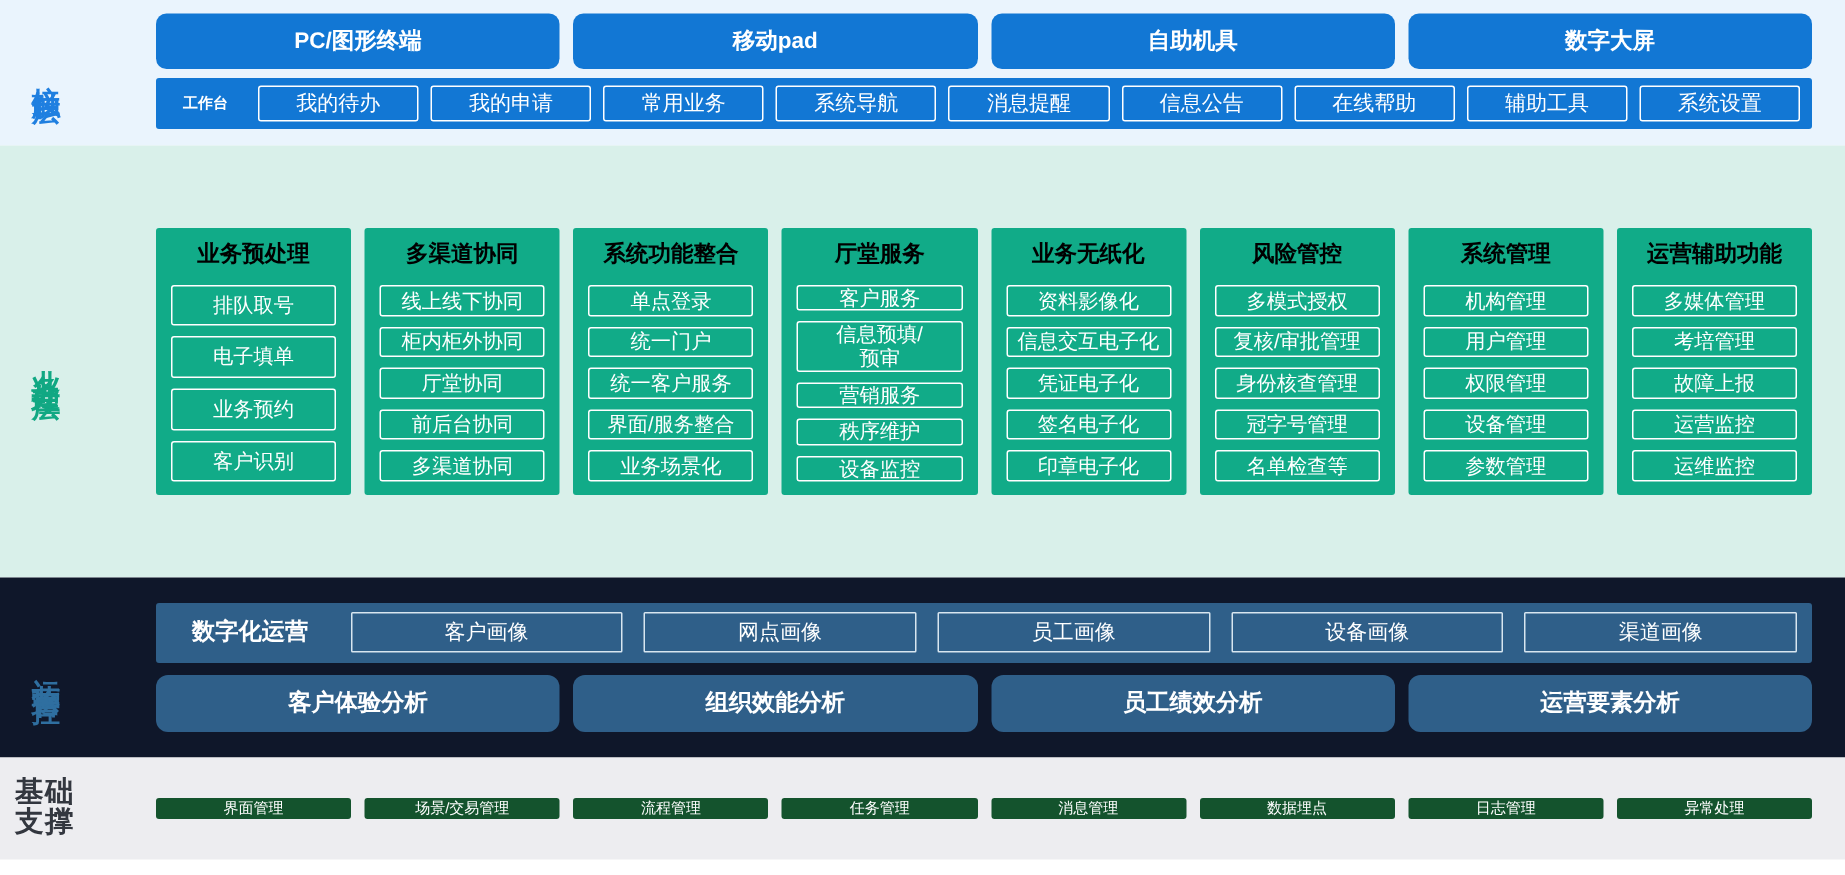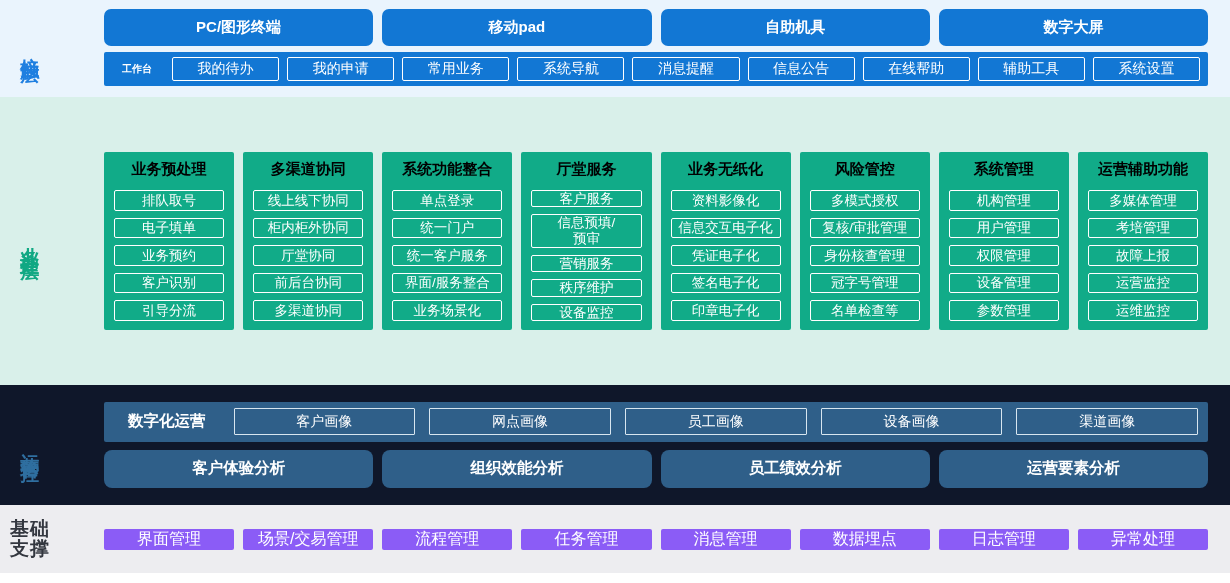--- a/index.html
+++ b/index.html
@@ -98,23 +98,23 @@
     flex: 1; background: #2f5f89; border-radius: 8px;
     display: flex; align-items: center; justify-content: center;
     color: #ffffff; font-weight: bold; font-size: 15.5px;
   }
 
   
   #base-section { height: 68px; background: #ededf0; padding: 8px 0 8px 0; }
   #base-section .side-label { color: #33373f; font-size: 19px; line-height: 1.05; text-align:center; }
   .base-body { flex: 1; padding-right: 22px; display: flex; gap: 9px; }
   .base-chip {
-    flex: 1; background: #8b5cf6; border-radius: 2px;
-    display: flex; align-items: center; justify-content: center;
-    color: #ffffff; font-size: 16px; white-space: nowrap;
+    flex: 1; background: #14532d; border-radius: 2px;
+    display: flex; align-items: center; justify-content: center;
+    color: #ffffff; font-size: 10px; white-space: nowrap;
   }
 </style>
 </head>
 <body>
 
 <div id="page">
 
   <div class="section" id="contact-section">
     <div class="side-label">
       <span class="vtext">接触层</span>
@@ -146,21 +146,20 @@
       <span class="vtext">业务处理层</span>
     </div>
     <div class="business-body">
 
       <div class="biz-col">
         <div class="biz-col-title">业务预处理</div>
         <div class="biz-item">排队取号</div>
         <div class="biz-item">电子填单</div>
         <div class="biz-item">业务预约</div>
         <div class="biz-item">客户识别</div>
-        <div class="biz-item">引导分流</div>
       </div>
 
       <div class="biz-col">
         <div class="biz-col-title">多渠道协同</div>
         <div class="biz-item">线上线下协同</div>
         <div class="biz-item">柜内柜外协同</div>
         <div class="biz-item">厅堂协同</div>
         <div class="biz-item">前后台协同</div>
         <div class="biz-item">多渠道协同</div>
       </div>

